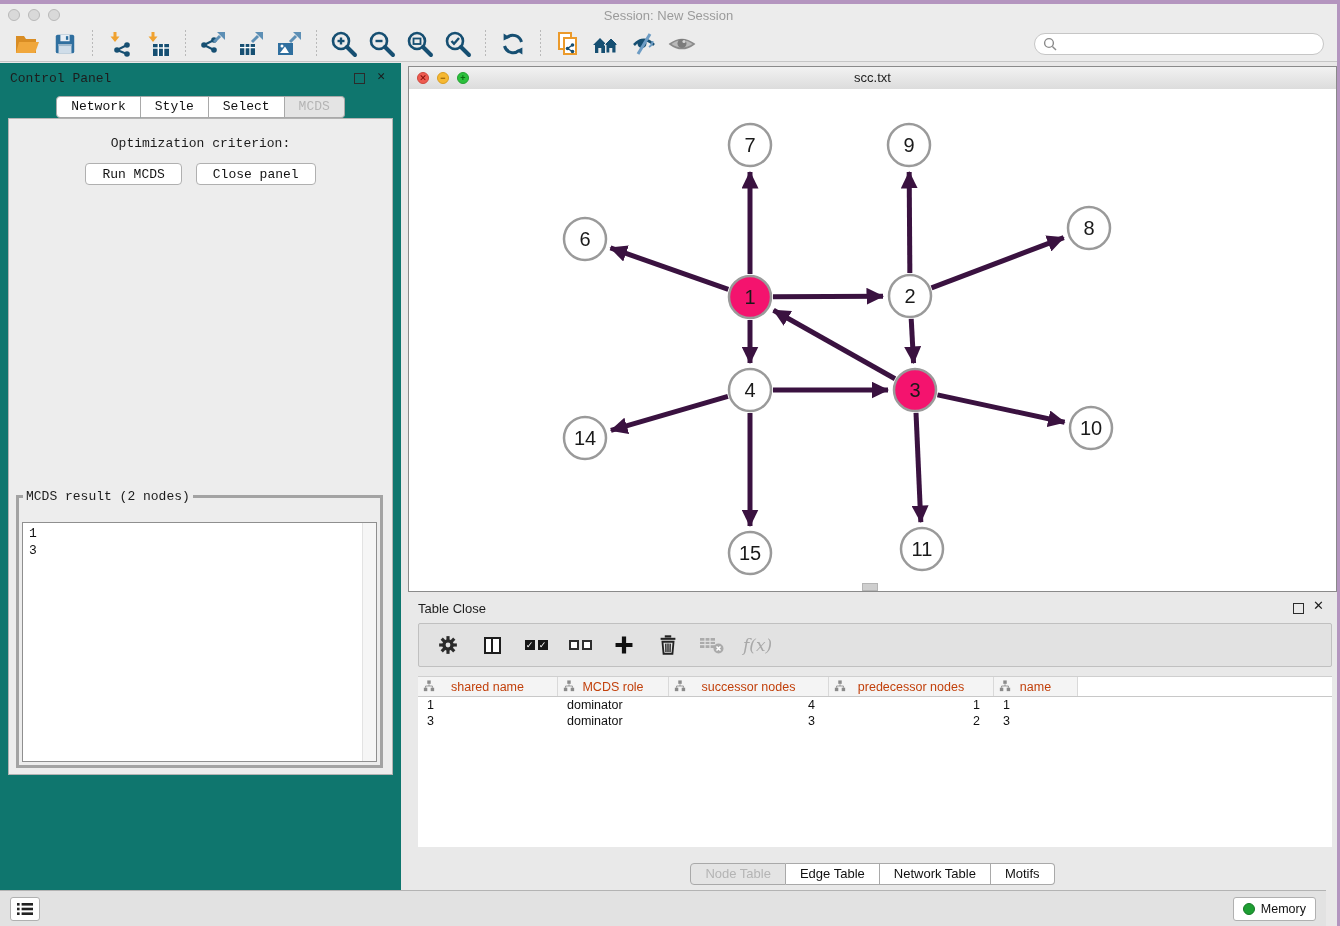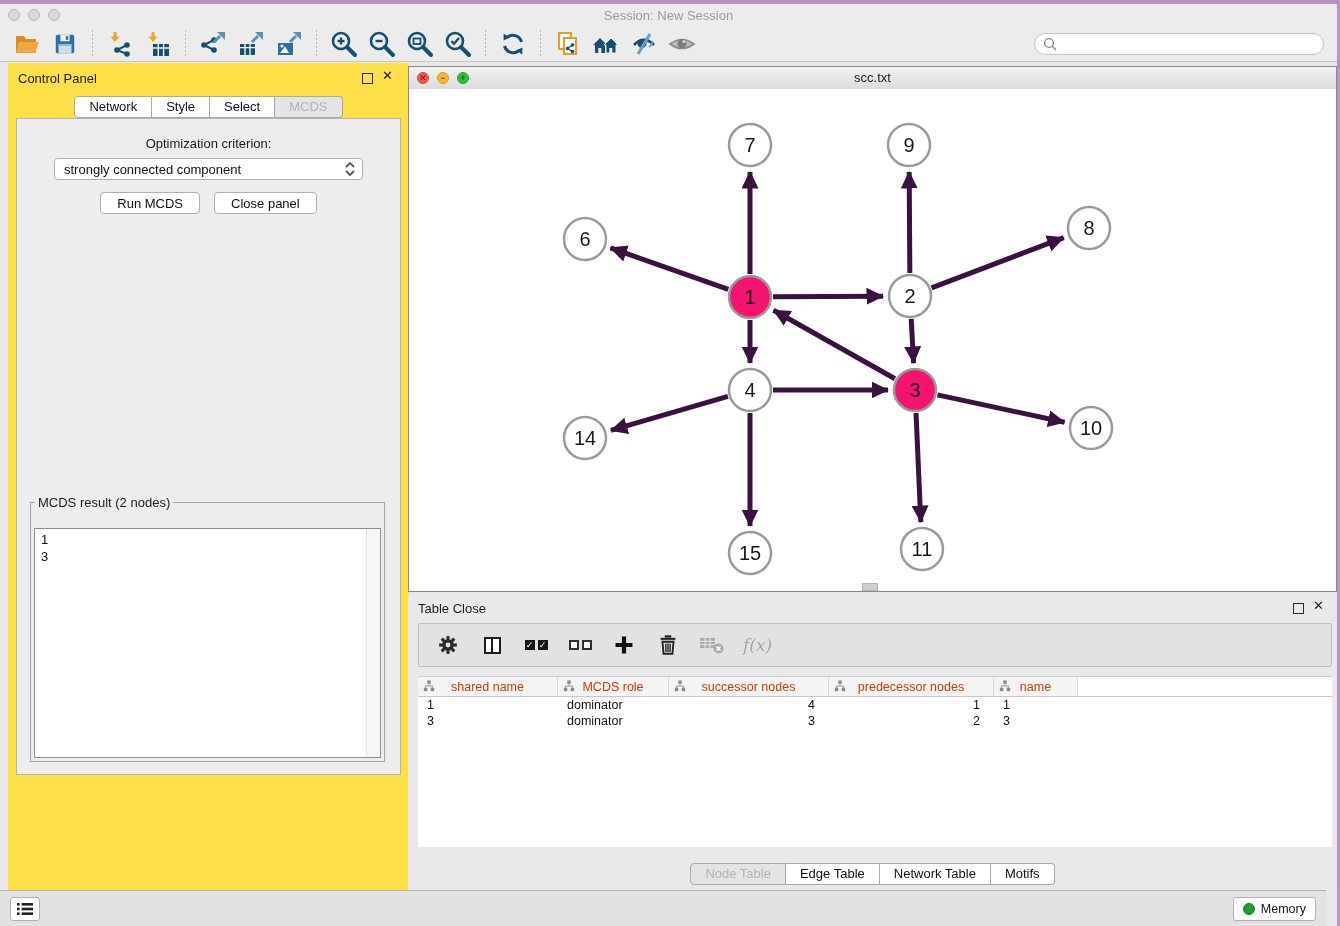--- a/index.html
+++ b/index.html
@@ -15,36 +15,36 @@
   .app-title{position:absolute;left:0;right:0;top:4px;text-align:center;font-size:13px;color:#9b9b9b;}
 
   
   .toolbar{position:absolute;left:0;top:26px;width:1337px;height:36px;background:#ececec;border-bottom:1px solid #c6c6c6;display:flex;align-items:center;padding-left:8px;box-sizing:border-box;}
   .tb{width:32px;height:32px;border:none;background:transparent;display:flex;align-items:center;justify-content:center;padding:0;margin:0 3px;}
   .sep{width:1px;height:28px;margin:0 8px;background:repeating-linear-gradient(to bottom,#b9b9b9 0 2px,transparent 2px 4px);}
   .searchbox{position:absolute;right:13px;top:7px;width:290px;height:22px;background:#fff;border:1px solid #c6c6c6;border-radius:11px;display:flex;align-items:center;padding:0 8px;box-sizing:border-box;}
   .searchbox input{border:none;outline:none;flex:1;font-size:13px;background:transparent;margin-left:5px;font-family:inherit;}
 
   
-  .control-panel{position:absolute;left:8px;top:63px;width:401px;height:827px;background:#fde047;}
+  .control-panel{position:absolute;left:0;top:63px;width:401px;height:827px;background:#0f766e;font-family:Liberation Mono, monospace;}
   .cp-head{position:absolute;left:10px;top:8px;font-size:13px;color:#1d1d1d;}
   .float-ic{position:absolute;top:10px;width:9px;height:9px;border:1.5px solid #2b2b2b;background:transparent;}
   .close-ic{position:absolute;top:5px;font-size:13px;font-weight:bold;color:#1b1b1b;}
   .segbar{position:absolute;left:0;right:0;top:33px;display:flex;justify-content:center;}
   .seg{height:20px;line-height:20px;padding:0 14px;background:#fff;border:1px solid #a9a9a9;border-left:none;font-size:13px;color:#111;}
   .seg:first-child{border-left:1px solid #a9a9a9;border-radius:4px 0 0 4px;}
   .seg:last-child{border-radius:0 4px 4px 0;}
   .seg.dim{background:#e4e4e4;color:#b4b4b4;}
   .cp-box{position:absolute;left:8px;right:8px;top:55px;height:657px;background:#ededed;border:1px solid #b3b3b3;box-sizing:border-box;}
   .opt-label{margin-top:17px;text-align:center;font-size:13px;color:#1c1c1c;}
   .selectbox{position:relative;margin:7px auto 0;width:309px;height:22px;background:#fff;border:1px solid #b0b0b0;border-radius:4px;box-sizing:border-box;display:flex;align-items:center;}
   .selectbox .val{font-size:13px;color:#111;margin-left:9px;flex:1;}
   .btnrow{margin-top:12px;display:flex;justify-content:center;gap:14px;}
   .pbtn{height:22px;padding:0 16px;background:#fff;border:1px solid #b0b0b0;border-radius:4px;font-size:13px;color:#111;font-family:inherit;}
-  fieldset.result{position:absolute;left:5px;right:7px;top:368px;bottom:4px;border:1px solid #a3a3a3;margin:8px;padding:2px;background:transparent;}
+  fieldset.result{position:absolute;left:5px;right:7px;top:368px;bottom:4px;border:3px solid #a3a3a3;margin:2px;padding:2px;background:transparent;}
   fieldset.result legend{font-size:13px;color:#1c1c1c;padding:0 3px;margin-left:2px;}
   .result-area{position:absolute;left:3px;right:3px;top:18px;bottom:3px;background:#fff;border:1px solid #8f8f8f;}
   .rline{font-size:13px;line-height:17px;padding:0 6px;color:#111;}
   .rline:first-child{padding-top:2px;}
   .vscroll{position:absolute;right:0;top:0;bottom:0;width:13px;background:#f6f6f6;border-left:1px solid #e3e3e3;}
 
   
   .net-win{position:absolute;left:408px;top:66px;width:929px;height:526px;background:#fff;border:1px solid #8a8a8a;box-sizing:border-box;}
   .net-titlebar{position:absolute;left:0;right:0;top:0;height:22px;background:linear-gradient(#f2f2f2,#dcdcdc);border-bottom:1px solid #aaa;}
   .tl.red{background:#ee5b50;border:1px solid #ce473d;}
@@ -258,27 +258,20 @@
     <span class="float-ic" style="right:36px"></span>
     <span class="close-ic" style="right:16px">✕</span>
     <div class="segbar" id="cp-tabs">
         <span class="seg">Network</span>
         <span class="seg">Style</span>
         <span class="seg">Select</span>
         <span class="seg dim">MCDS</span>
       </div>
     <div class="cp-box">
       <div class="opt-label">Optimization criterion:</div>
-      <div class="selectbox">
-        <span class="val">strongly connected component</span>
-        <svg width="14" height="18" viewBox="0 0 14 18" style="margin-right:5px">
-            <path d="M3 7l4-4 4 4" stroke="#555" stroke-width="1.8" fill="none"></path>
-            <path d="M3 11l4 4 4-4" stroke="#555" stroke-width="1.8" fill="none"></path>
-          </svg>
-      </div>
       <div class="btnrow">
         <button class="pbtn">Run MCDS</button>
         <button class="pbtn">Close panel</button>
       </div>
       <fieldset class="result">
         <legend>MCDS result (2 nodes)</legend>
         <div class="result-area">
           <div id="result-lines">
               <div class="rline">1</div>
               <div class="rline">3</div>

